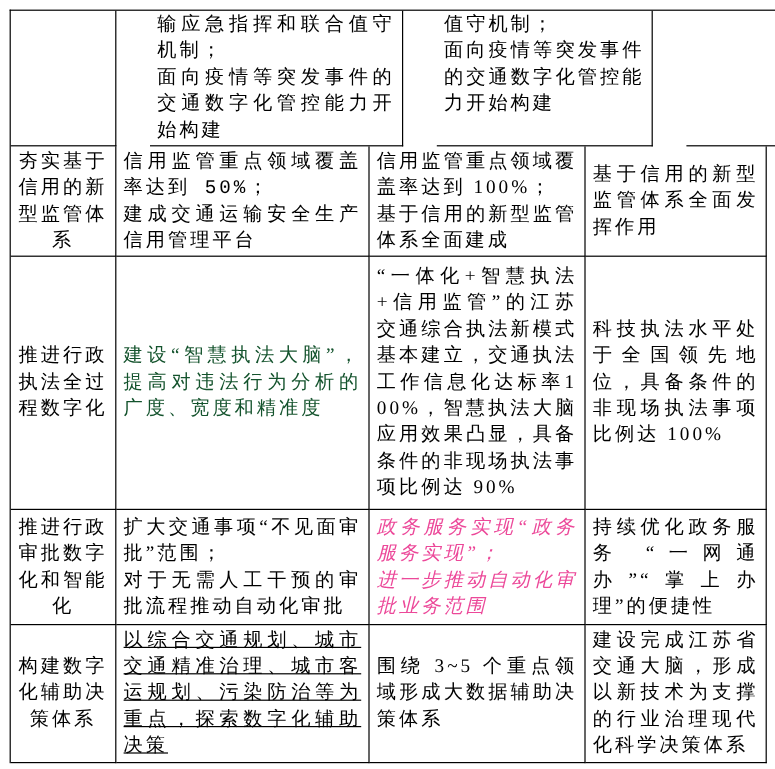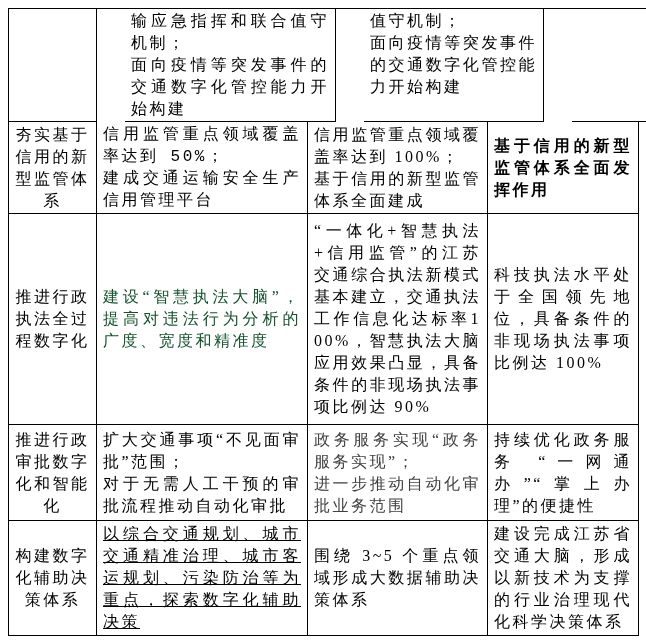--- a/index.html
+++ b/index.html
@@ -76,21 +76,21 @@
           <p class="para">夯实基于信用的新型监管体系</p>
         </div>
         <div class="tcell" style="width: 211px; border-color: rgb(0, 0, 0); color: rgb(0, 0, 0); font-family: Liberation Mono, monospace;">
           <p class="para">信用监管重点领域覆盖率达到 50%；</p>
           <p class="para">建成交通运输安全生产信用管理平台</p>
         </div>
         <div class="tcell" style="width: 180px; border-color: rgb(0, 0, 0); color: rgb(0, 0, 0);">
           <p class="para">信用监管重点领域覆盖率达到 100%；</p>
           <p class="para">基于信用的新型监管体系全面建成</p>
         </div>
-        <div class="tcell" style="width: 151px; border-color: rgb(0, 0, 0); color: rgb(0, 0, 0); font-weight: bold;">
+        <div class="tcell" style="width: 151px; border-color: rgb(0, 0, 0); color: rgb(0, 0, 0);">
           <p class="para">基于信用的新型监管体系全面发挥作用</p>
         </div>
       </div>
       <div class="trow" style="height: 211px;">
         <div class="tcell category" style="width: 88px; border-color: rgb(0, 0, 0); color: rgb(0, 0, 0);">
           <p class="para">推进行政执法全过程数字化</p>
         </div>
         <div class="tcell" style="width: 211px; border-color: rgb(0, 0, 0); color: #14532d;">
           <p class="para">建设“智慧执法大脑”，提高对违法行为分析的广度、宽度和精准度</p>
         </div>
@@ -102,21 +102,21 @@
         </div>
       </div>
       <div class="trow" style="height: 96px;">
         <div class="tcell category" style="width: 88px; border-color: rgb(0, 0, 0); color: rgb(0, 0, 0);">
           <p class="para">推进行政审批数字化和智能化</p>
         </div>
         <div class="tcell" style="width: 211px; border-color: rgb(0, 0, 0); color: rgb(0, 0, 0);">
           <p class="para">扩大交通事项“不见面审批”范围；</p>
           <p class="para">对于无需人工干预的审批流程推动自动化审批</p>
         </div>
-        <div class="tcell" style="width: 180px; border-color: rgb(0, 0, 0); color: #404040;">
+        <div class="tcell" style="width: 180px; border-color: rgb(0, 0, 0); color: #ec4899; font-style: italic;">
           <p class="para">政务服务实现“政务服务实现”；</p>
           <p class="para">进一步推动自动化审批业务范围</p>
         </div>
         <div class="tcell" style="width: 151px; border-color: rgb(0, 0, 0); color: rgb(0, 0, 0);">
           <p class="para">持续优化政务服务 “一网通办”“掌上办理”的便捷性</p>
         </div>
       </div>
       <div class="trow" style="height: 115px;">
         <div class="tcell category" style="width: 88px; border-color: rgb(0, 0, 0); color: rgb(0, 0, 0); align-items: center;">
           <p class="para">构建数字化辅助决策体系</p>

